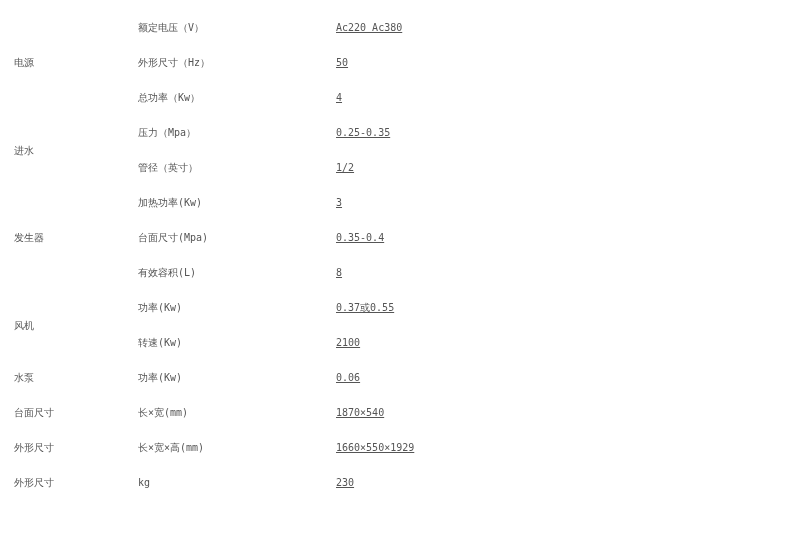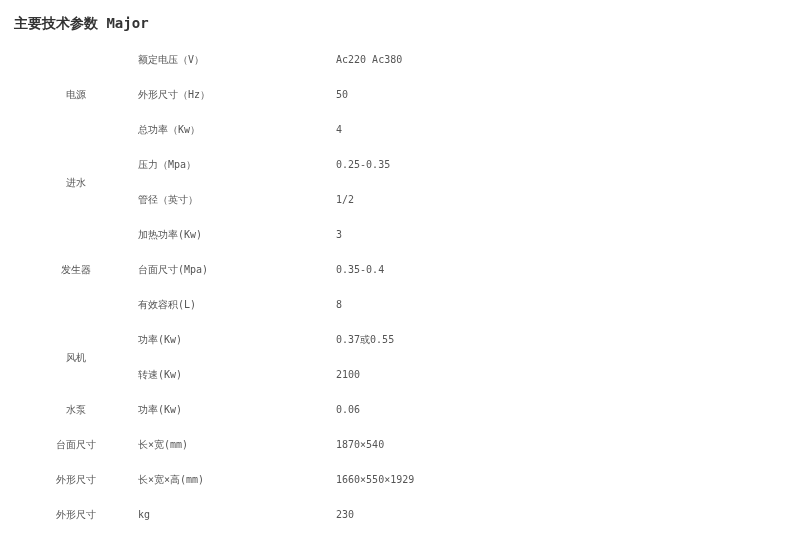--- a/index.html
+++ b/index.html
@@ -34,29 +34,28 @@
   table.specs td {
     height: 35px;
     padding: 0;
     vertical-align: middle;
     font-size: 10px;
     line-height: 35px;
     color: #555555;
     white-space: nowrap;
     overflow: hidden;
   }
-  td.group-cell  { color: #555555; text-align: center; }
+  td.group-cell  { color: #555555; }
   td.param-cell  { color: #555555; }
-  td.value-cell  { color: #555555; }
+  td.value-cell  { color: #555555; text-decoration: underline; }
 </style>
 </head>
 <body>
 
 <div class="page">
-  <div class="title">主要技术参数 Major</div>
 
   <table class="specs">
     <colgroup>
       <col class="c1">
         <col class="c2">
         <col class="c3">
     </colgroup>
     <tbody id="specs-body">
         <tr>
           <td class="group-cell" rowspan="3">电源</td>

